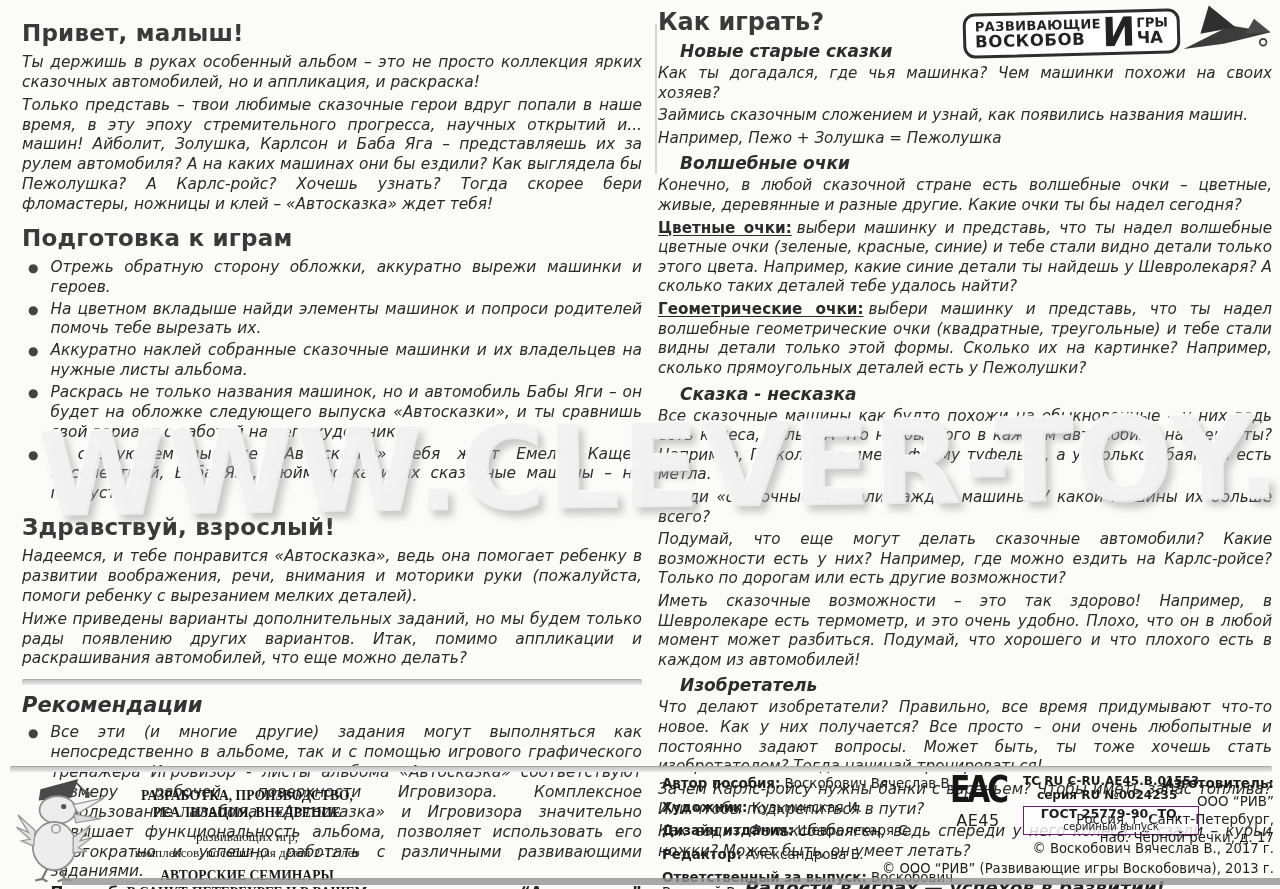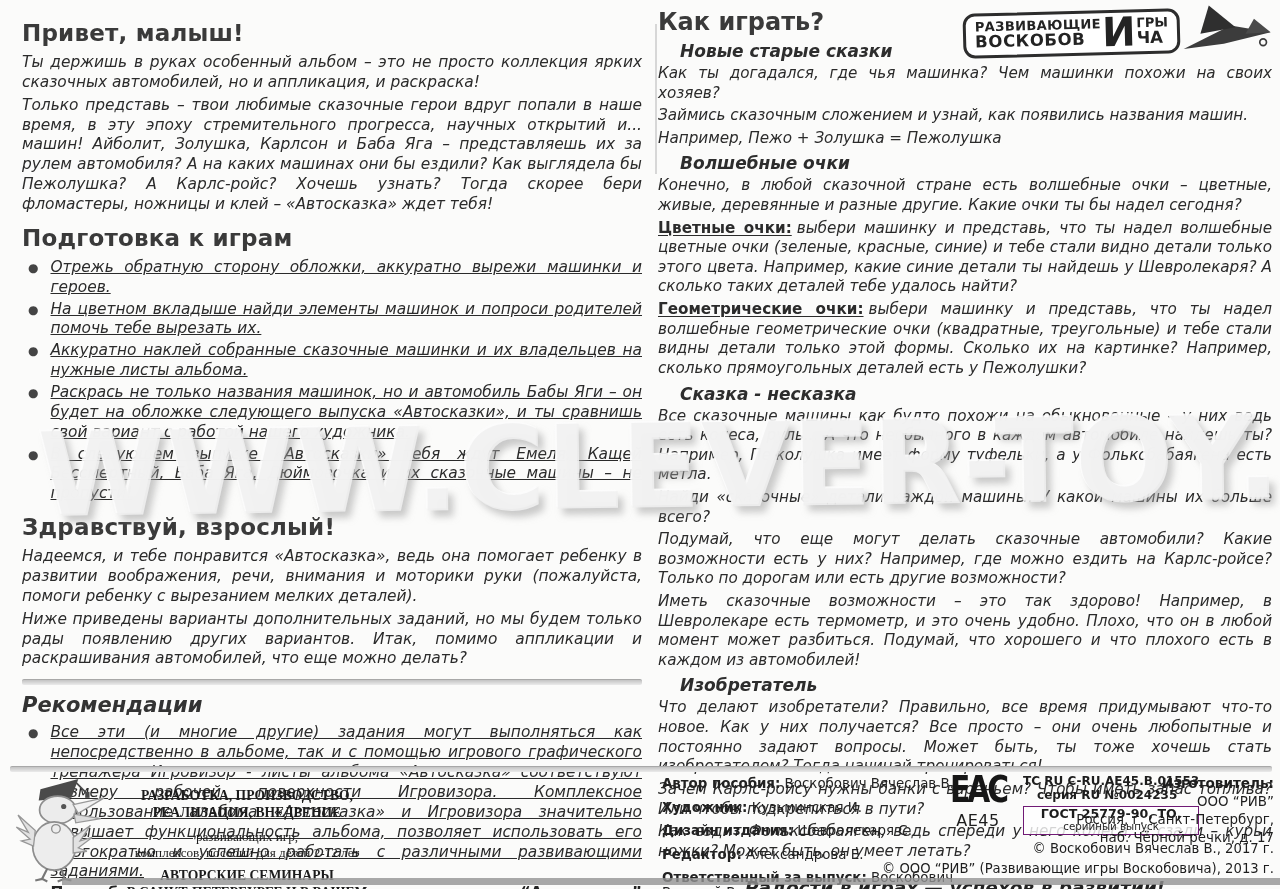--- a/index.html
+++ b/index.html
@@ -23,21 +23,21 @@
     font-size:23px;font-weight:700;color:#3a3a3a;margin:10px 0 7px 0;letter-spacing:.2px;
   }
   h1.head.first{margin-top:10px;}
   .body, .blist li{
     font-size:15.4px;line-height:1.29;font-style:italic;text-align:justify;color:#2b2b2b;
   }
   p.body{margin:0 0 3px 0;}
   .blist{list-style:none;margin:0 0 2px 0;padding:0;}
   .blist li{display:flex;gap:12px;margin:0 0 2px 0;}
   .blist .dot{flex:0 0 8px;font-style:normal;font-size:12px;line-height:20px;color:#444;padding-left:6px;}
-  .blist .btext{flex:1;text-decoration:underline;}
+  .blist .btext{flex:1;}
   .bold-upright{font-style:normal;font-weight:700;color:#222;}
   h2.rec{font-size:21px;font-weight:700;font-style:italic;color:#333;margin:8px 0 6px 0;}
   .divider{height:5px;background:linear-gradient(#c3c3c3,#ebebeb);border-top:1px solid #a8a8a8;margin:10px 0 6px 0;border-radius:2px;}
   .divider-full{position:absolute;left:10px;top:766px;width:1262px;height:5px;z-index:3;
     background:linear-gradient(#c3c3c3,#ebebeb);border-top:1px solid #a8a8a8;border-radius:2px;}
   
   h1.head-play{font-size:24px;font-weight:700;color:#3a3a3a;margin:4px 0 5px 0;}
   h3.sub{font-size:17px;font-weight:700;font-style:italic;color:#2d2d2d;margin:5px 0 3px 0;padding-left:22px;}
   .col-right p.body{font-size:15.2px;}
   .lead{font-style:normal;font-weight:600;text-decoration:underline;text-underline-offset:2px;margin-right:5px;}

